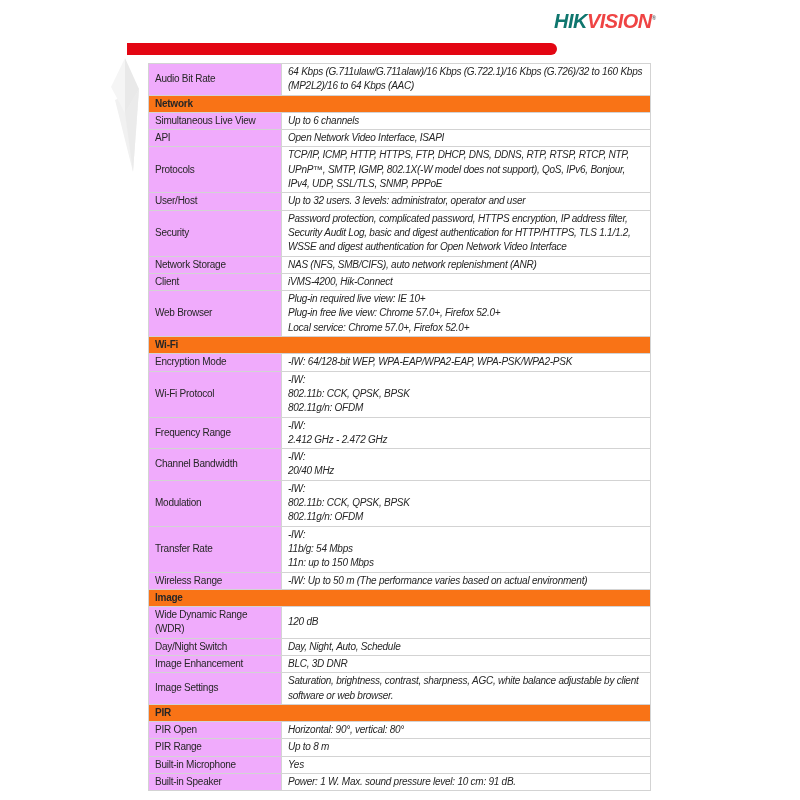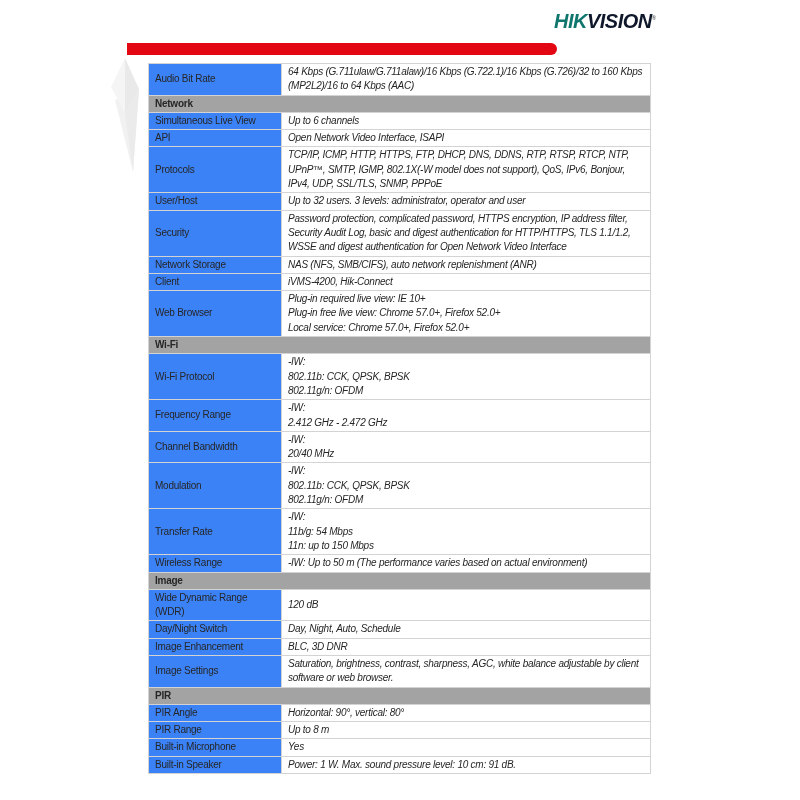--- a/index.html
+++ b/index.html
@@ -28,21 +28,21 @@
     left: 554px;
     width: 140px;
     font-style: italic;
     font-weight: bold;
     font-size: 20px;
     letter-spacing: -0.5px;
     white-space: nowrap;
     line-height: 22px;
   }
   .logo-hik   { color: #0f766e; }
-  .logo-vision{ color: #0f172a; }
+  .logo-vision{ color: #ef4444; }
   .logo-reg   {
     color: #6d6e71;
     font-size: 6px;
     vertical-align: super;
     font-style: normal;
     letter-spacing: 0;
   }
 
   
   .red-bar {
@@ -80,24 +80,24 @@
     background: #ffffff;
   }
   .spec-table col.c-label { width: 133px; }
   .spec-table col.c-value { width: 369px; }
   .spec-table td {
     border: 1px solid #d3d3d3;
     padding: 1px 6px;
     vertical-align: middle;
     color: #262626;
   }
-  .label-cell { background: #3b82f6; }
+  .label-cell { background: #f0abfc; }
   .value-cell { white-space: pre-line; font-style: italic; }
   .section-cell {
-    background: #a3a3a3;
+    background: #f97316;
     font-weight: bold;
     color: #1a1a1a;
   }
 </style>
 </head>
 <body>
 
 <div class="page">
 
   <div class="logo"><span class="logo-hik">HIK</span><span class="logo-vision">VISION</span><span class="logo-reg">®</span></div>
@@ -165,20 +165,24 @@
     <td class="label-cell">Web Browser</td>
     <td class="value-cell">Plug-in required live view: IE 10+
 Plug-in free live view: Chrome 57.0+, Firefox 52.0+
 Local service: Chrome 57.0+, Firefox 52.0+</td>
   </tr>
 
   <tr>
     <td colspan="2" class="section-cell">Wi-Fi</td>
   </tr>
 
+  <tr>
+    <td class="label-cell">Encryption Mode</td>
+    <td class="value-cell">-IW: 64/128-bit WEP, WPA-EAP/WPA2-EAP, WPA-PSK/WPA2-PSK</td>
+  </tr>
 
   <tr>
     <td class="label-cell">Wi-Fi Protocol</td>
     <td class="value-cell">-IW:
 802.11b: CCK, QPSK, BPSK
 802.11g/n: OFDM</td>
   </tr>
 
   <tr>
     <td class="label-cell">Frequency Range</td>
@@ -233,21 +237,21 @@
   <tr>
     <td class="label-cell">Image Settings</td>
     <td class="value-cell">Saturation, brightness, contrast, sharpness, AGC, white balance adjustable by client software or web browser.</td>
   </tr>
 
   <tr>
     <td colspan="2" class="section-cell">PIR</td>
   </tr>
 
   <tr>
-    <td class="label-cell">PIR Angle</td>
+    <td class="label-cell">PIR Open</td>
     <td class="value-cell">Horizontal: 90°, vertical: 80°</td>
   </tr>
 
   <tr>
     <td class="label-cell">PIR Range</td>
     <td class="value-cell">Up to 8 m</td>
   </tr>
 
 
   <tr>

